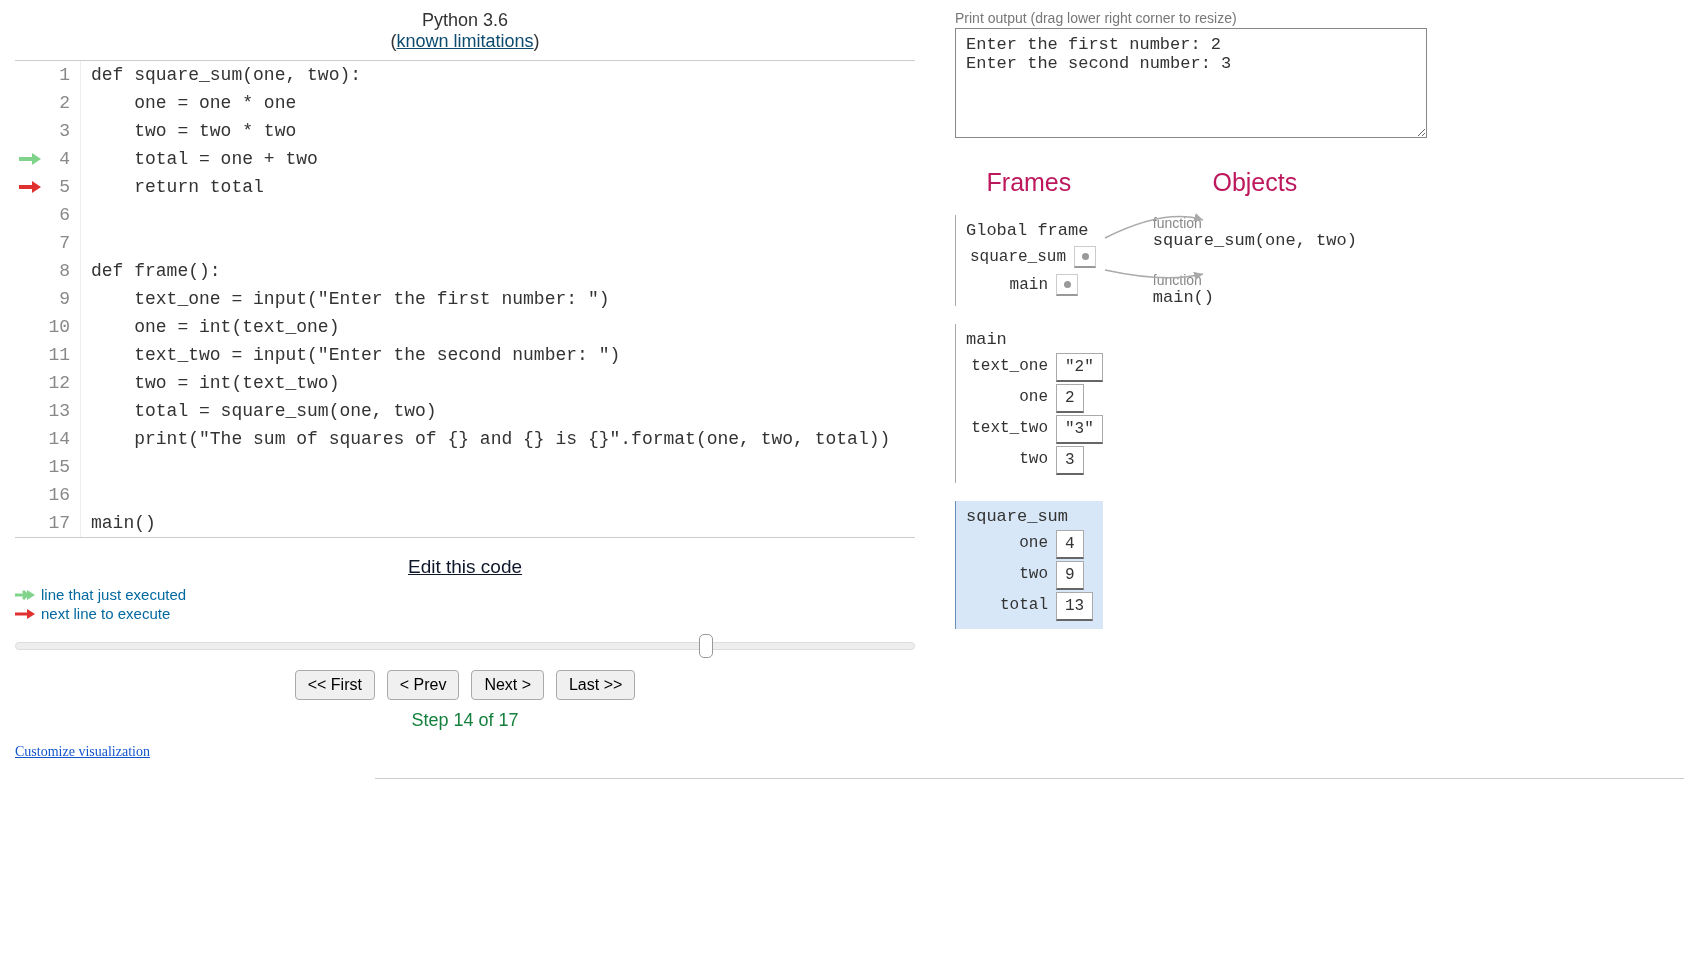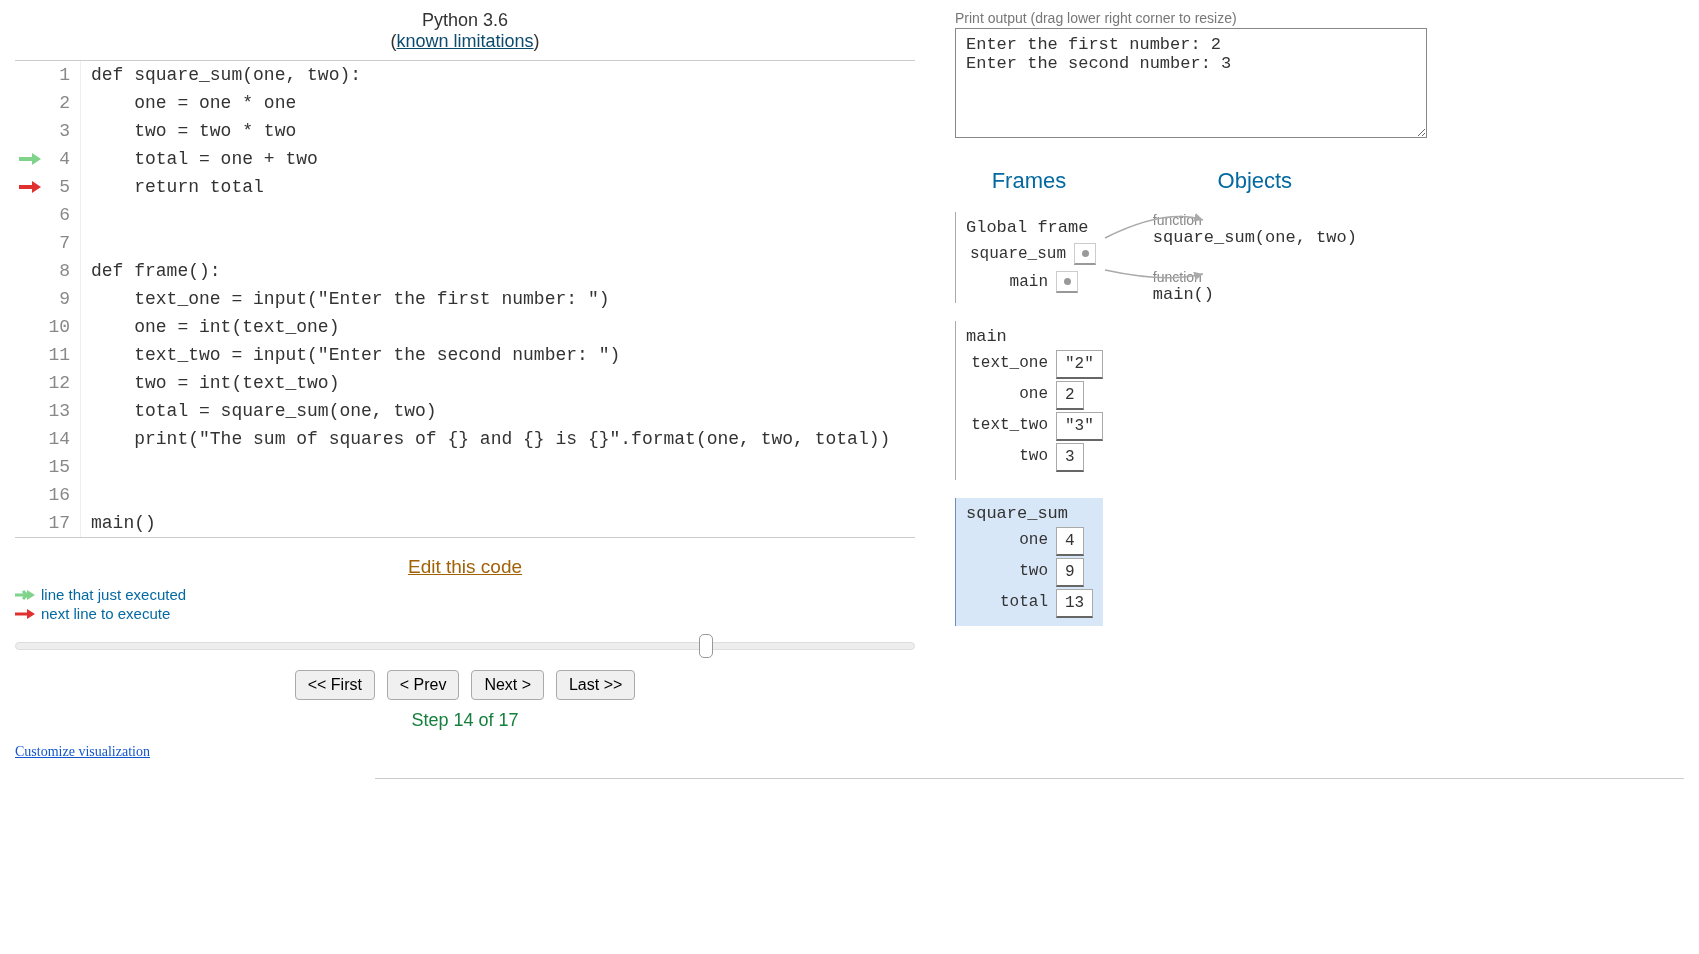--- a/index.html
+++ b/index.html
@@ -48,21 +48,21 @@
     line-height: 28px;
     padding-left: 10px;
   }
 
   .arrow-green, .arrow-red {
     display: inline-flex;
     align-items: center;
   }
 
   .edit-link-row { text-align: center; margin: 18px 0 8px 0; }
-  .edit-link-row a { color: #a16207; text-decoration: underline; font-size: 19px; }
+  .edit-link-row a { color: #0f172a; text-decoration: underline; font-size: 19px; }
 
   .legend { font-size: 15px; color: #0369a1; margin: 6px 0; }
   .legend-row { display: flex; align-items: center; gap: 6px; margin-bottom: 2px; }
 
   .slider-track {
     position: relative;
     height: 24px;
     margin: 12px 0;
   }
   .slider-bar {
@@ -107,24 +107,24 @@
     white-space: pre;
     min-height: 110px;
     width: 472px;
     resize: both;
     overflow: auto;
   }
 
   .frames-area { display: flex; gap: 50px; margin-top: 30px; }
   .frames-col h3, .objects-col h3 {
     font-weight: normal;
-    font-size: 22px;
+    font-size: 25px;
     text-align: center;
     margin: 0 0 18px 0;
-    color: #0369a1;
+    color: #be185d;
   }
 
   .frame-box {
     border-left: 1px solid #aaa;
     padding: 6px 0 6px 10px;
     margin-bottom: 18px;
   }
   .frame-box.highlighted {
     background: #d7e7f7;
     border-left: 1px solid #6a8fb8;

